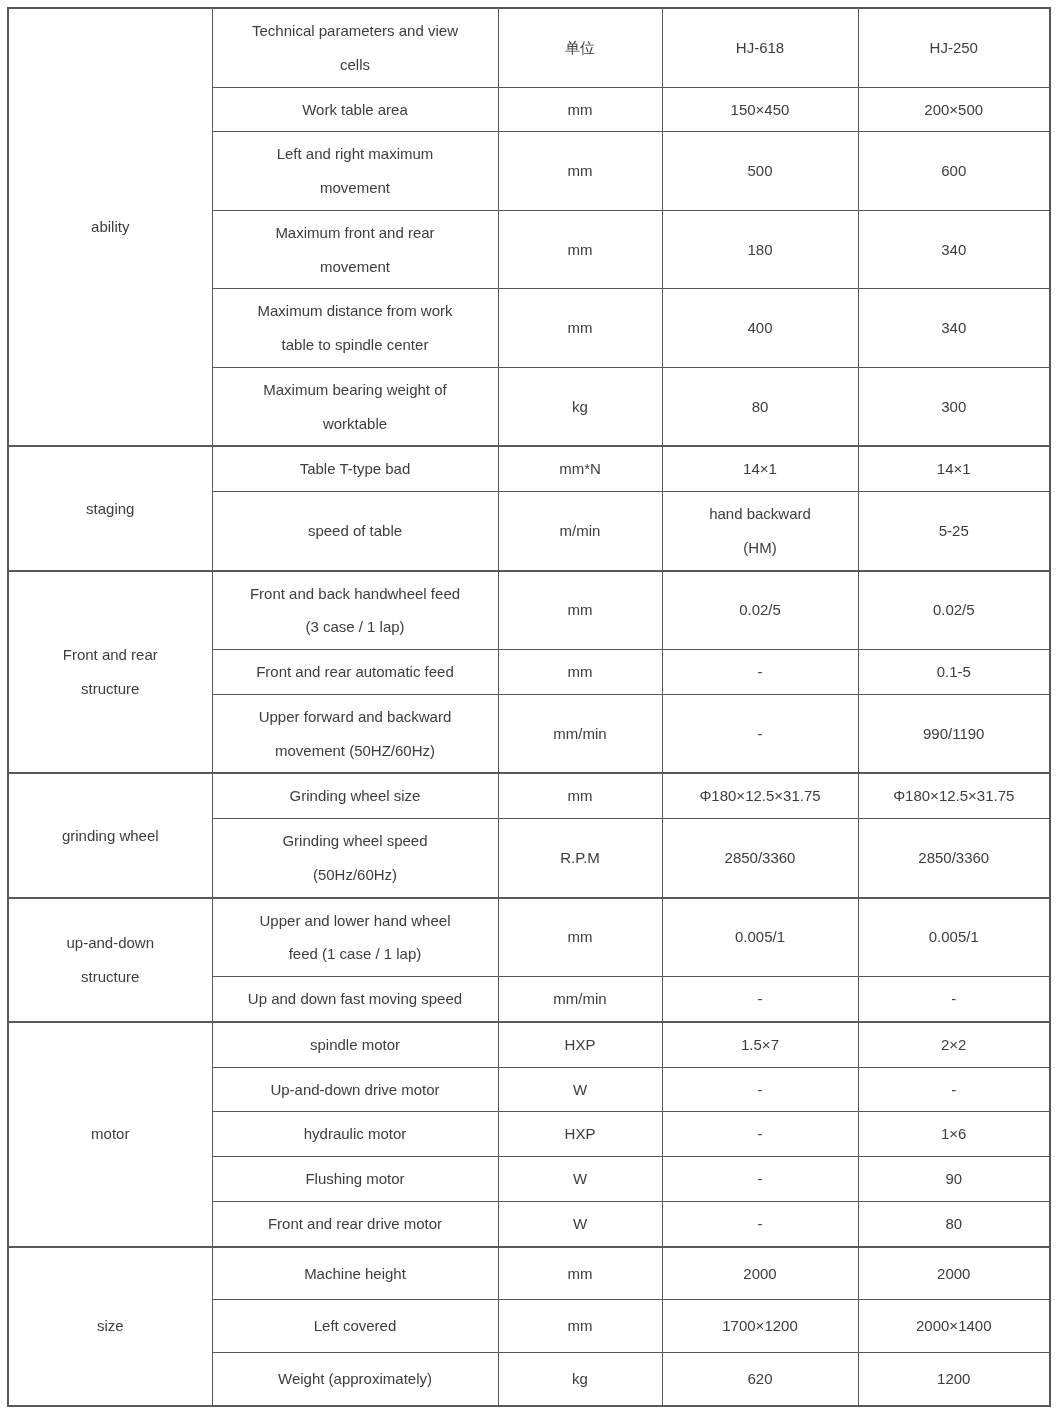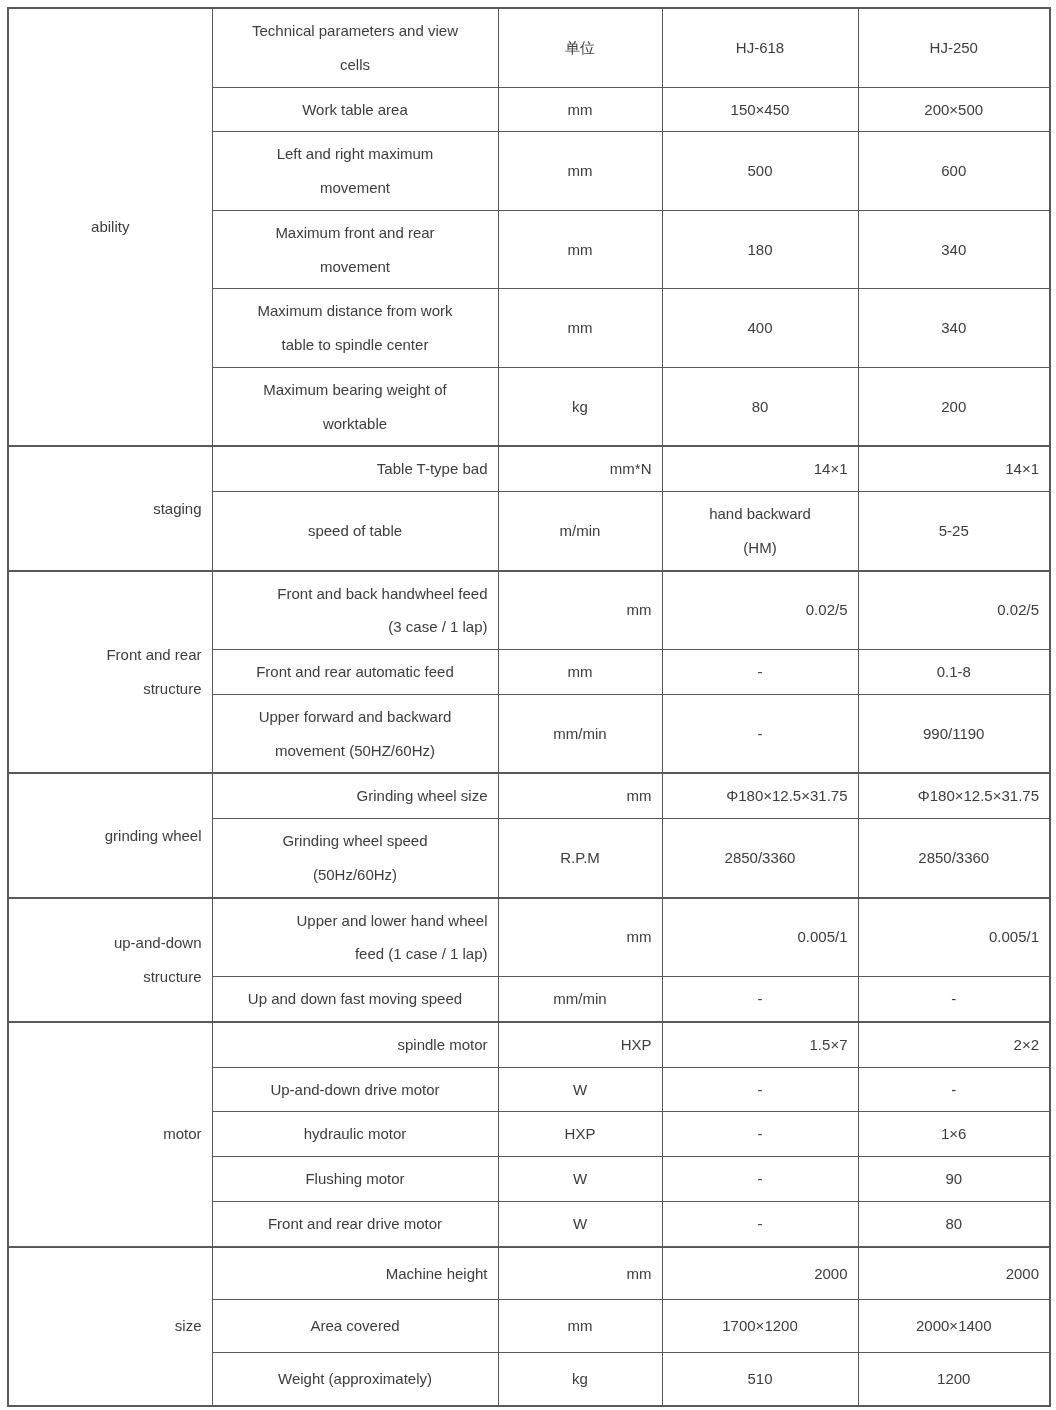--- a/index.html
+++ b/index.html
@@ -31,21 +31,20 @@
     font-size: 15px;
     line-height: 2.25;
     color: #3d3d3d;
     white-space: pre-line;
     padding: 5px 10px;
     overflow: hidden;
   }
   
   tr.group-start td {
     border-top: 2px solid #58595b;
-    text-align: right;
   }
   tbody.size-group td {
     padding-top: 9px;
     padding-bottom: 9px;
     margin-top: 12px;
   }
   col.c-category { width: 204px; }
   col.c-parameter { width: 286px; }
   col.c-unit { width: 164px; }
   col.c-m1 { width: 196px; }
@@ -98,21 +97,21 @@
 table to spindle center</td>
         <td>mm</td>
         <td>400</td>
         <td>340</td>
       </tr>
       <tr>
         <td>Maximum bearing weight of
 worktable</td>
         <td>kg</td>
         <td>80</td>
-        <td>200</td>
+        <td>300</td>
       </tr>
     </tbody>
 
     <tbody>
       <tr class="group-start">
         <td rowspan="2">staging</td>
         <td>Table T-type bad</td>
         <td>mm*N</td>
         <td>14×1</td>
         <td>14×1</td>
@@ -133,21 +132,21 @@
         <td>Front and back handwheel feed
 (3 case / 1 lap)</td>
         <td>mm</td>
         <td>0.02/5</td>
         <td>0.02/5</td>
       </tr>
       <tr>
         <td>Front and rear automatic feed</td>
         <td>mm</td>
         <td>-</td>
-        <td>0.1-8</td>
+        <td>0.1-5</td>
       </tr>
       <tr>
         <td>Upper forward and backward
 movement (50HZ/60Hz)</td>
         <td>mm/min</td>
         <td>-</td>
         <td>990/1190</td>
       </tr>
     </tbody>
 
@@ -222,26 +221,26 @@
 
     <tbody class="size-group">
       <tr class="group-start">
         <td rowspan="3">size</td>
         <td>Machine height</td>
         <td>mm</td>
         <td>2000</td>
         <td>2000</td>
       </tr>
       <tr>
-        <td>Area covered</td>
+        <td>Left covered</td>
         <td>mm</td>
         <td>1700×1200</td>
         <td>2000×1400</td>
       </tr>
       <tr>
         <td>Weight (approximately)</td>
         <td>kg</td>
-        <td>510</td>
+        <td>620</td>
         <td>1200</td>
       </tr>
     </tbody>
   </table>
 </div>
 
 </body></html>

